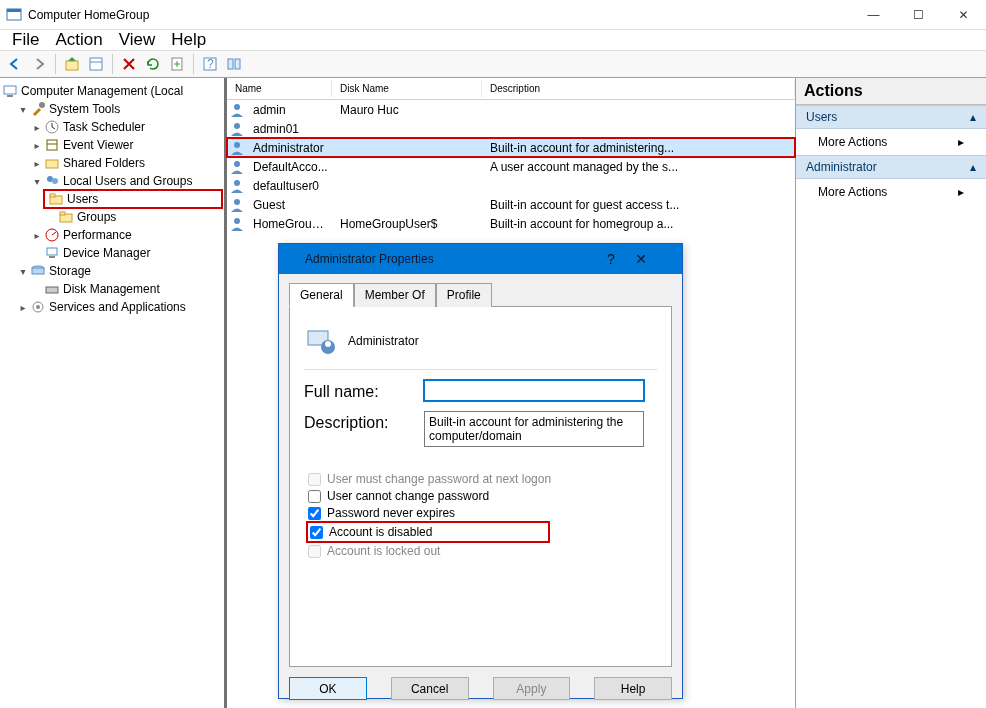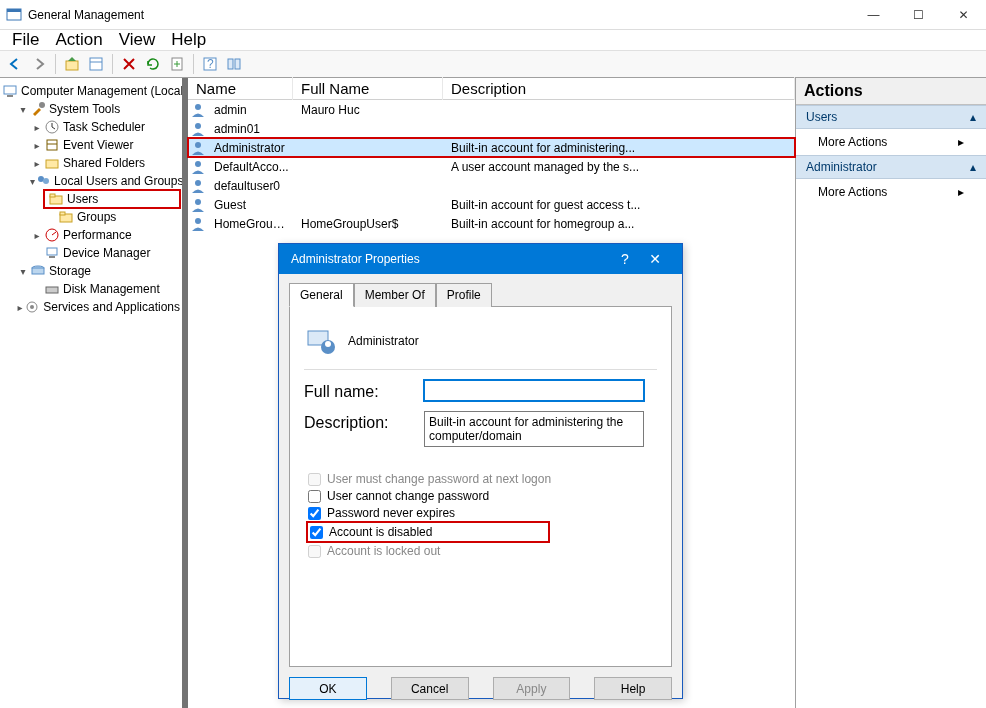--- a/index.html
+++ b/index.html
@@ -16,52 +16,52 @@
 .menubar { height: 20px; display: flex; align-items: center; padding: 0 4px; }
 .menubar .menu-item { padding: 2px 8px; font-size: 17px; cursor: default; }
 
 
 .toolbar { height: 28px; display: flex; align-items: center; padding: 2px 4px; border-top: 1px solid #e0e0e0; border-bottom: 1px solid #a0a0a0; gap: 2px; background: #f8f8f8; }
 .toolbar .tb-btn { width: 22px; height: 22px; display: flex; align-items: center; justify-content: center; border: 1px solid transparent; }
 .toolbar .tb-sep { width: 1px; height: 20px; background: #ccc; margin: 0 3px; }
 
 
 .main { display: flex; height: calc(708px - 30px - 20px - 28px); }
-.tree-panel { width: 188px; border-right: 6px solid #737373; padding: 4px 2px; overflow: hidden; }
+.tree-panel { width: 227px; border-right: 3px solid #737373; padding: 4px 2px; overflow: hidden; }
 .list-panel { flex: 1; border-right: 1px solid #a0a0a0; background: #fff; }
 .actions-panel { width: 190px; background: #fff; }
 
 
 .tree { font-size: 12px; }
 .tree-node { display: flex; align-items: center; padding: 1px 0; white-space: nowrap; cursor: default; }
 .tree-node .twisty { width: 14px; text-align: center; color: #555; font-size: 10px; }
 .tree-node .node-icon { width: 16px; height: 16px; margin-right: 3px; display: inline-flex; align-items: center; justify-content: center; }
 .tree-children { padding-left: 14px; }
 .tree-node.highlighted { outline: 2px solid #d00000; outline-offset: -1px; background: #fff; }
 
 
 .list-header { display: flex; border-bottom: 1px solid #d0d0d0; background: #fff; height: 22px; align-items: center; }
-.list-header .col { padding: 3px 8px; border-right: 1px solid #e8e8e8; font-size: 15px; }
+.list-header .col { padding: 3px 8px; border-right: 1px solid #e8e8e8; font-size: 10px; }
 .col-name { width: 105px; }
 .col-full { width: 150px; }
 .col-desc { flex: 1; }
 .list-row { display: flex; align-items: center; height: 19px; padding-left: 2px; }
 .list-row .cell { padding: 0 6px; overflow: hidden; text-overflow: ellipsis; white-space: nowrap; font-size: 12px; }
 .list-row .user-icon { width: 16px; height: 16px; margin-right: 2px; display: inline-flex; }
 .list-row.selected { background: #cce8ff; }
 .list-row.highlighted { outline: 2px solid #d00000; outline-offset: -1px; }
 
 
 .actions-panel .head { background: #f0f0f0; border-bottom: 1px solid #c0c0c0; padding: 4px 8px; font-weight: bold; font-size: 16px;}
 .actions-panel .section { background: #d6e5f3; border-top: 1px solid #bcd; border-bottom: 1px solid #bcd; padding: 4px 10px; display: flex; justify-content: space-between; font-size: 12px; color: #003a6c; }
 .actions-panel .action-row { padding: 6px 22px; display: flex; justify-content: space-between; font-size: 12px; }
 
 
 .dialog { position: absolute; left: 278px; top: 243px; width: 405px; height: 456px; background: #f0f0f0; border: 1px solid #185abd; box-shadow: 2px 2px 8px rgba(0,0,0,0.2); }
-.dialog-titlebar { height: 30px; background: #0078d7; color: #ffffff; display: flex; align-items: center; padding: 0 12px; }
+.dialog-titlebar { height: 30px; background: #0078d7; color: #0f172a; display: flex; align-items: center; padding: 0 26px; }
 .dialog-titlebar .dlg-title { flex: 1; font-size: 12px; }
 .dialog-titlebar .dlg-btn { width: 30px; text-align: center; font-size: 14px; }
 .dialog-body { padding: 8px 10px 0; }
 .tabs { display: flex; border-bottom: 1px solid #a0a0a0; }
 .tab { padding: 4px 10px; background: #f0f0f0; border: 1px solid #a0a0a0; border-bottom: none; margin-right: 0px; font-size: 12px; position: relative; top: 1px; }
 .tab.active { background: #fff; border-bottom: 1px solid #fff; }
 .tab-content { background: #fff; border: 1px solid #a0a0a0; border-top: none; padding: 12px 14px; height: 360px; }
 .user-head { display: flex; align-items: center; gap: 12px; padding: 6px 0 12px; border-bottom: 1px solid #ddd; }
 .form-row { display: flex; align-items: flex-start; margin: 10px 0; }
 .form-row .lbl { width: 120px; font-size: 16px; padding-top: 3px; }
@@ -83,21 +83,21 @@
 </head>
 <body>
 
 <div class="titlebar">
   <span class="app-icon">
     <svg width="16" height="16">
         <rect x="1" y="2" width="14" height="11" fill="#fff" stroke="#3a76b5"></rect>
         <rect x="1" y="2" width="14" height="3" fill="#3a76b5"></rect>
       </svg>
   </span>
-  <span class="title">General Management</span>
+  <span class="title">Computer HomeGroup</span>
   <div class="win-controls">
     <div class="win-btn">—</div>
     <div class="win-btn">☐</div>
     <div class="win-btn">✕</div>
   </div>
 </div>
 
 <div class="menubar">
   <div class="menu-item">File</div>
   <div class="menu-item">Action</div>
@@ -299,21 +299,21 @@
             </span>
             <span>Services and Applications</span>
           </div>
       </div>
     </div>
   </div>
 
   <div class="list-panel">
     <div class="list-header">
       <div class="col col-name">Name</div>
-      <div class="col col-full">Full Name</div>
+      <div class="col col-full">Disk Name</div>
       <div class="col col-desc">Description</div>
     </div>
     <div id="list-rows">
         <div class="list-row">
           <span class="user-icon">
             <svg width="16" height="16">
               <circle cx="8" cy="5" r="3" fill="#5a8fc7"></circle>
               <path d="M2 15 Q8 8 14 15" fill="#5a8fc7"></path>
             </svg>
           </span>

